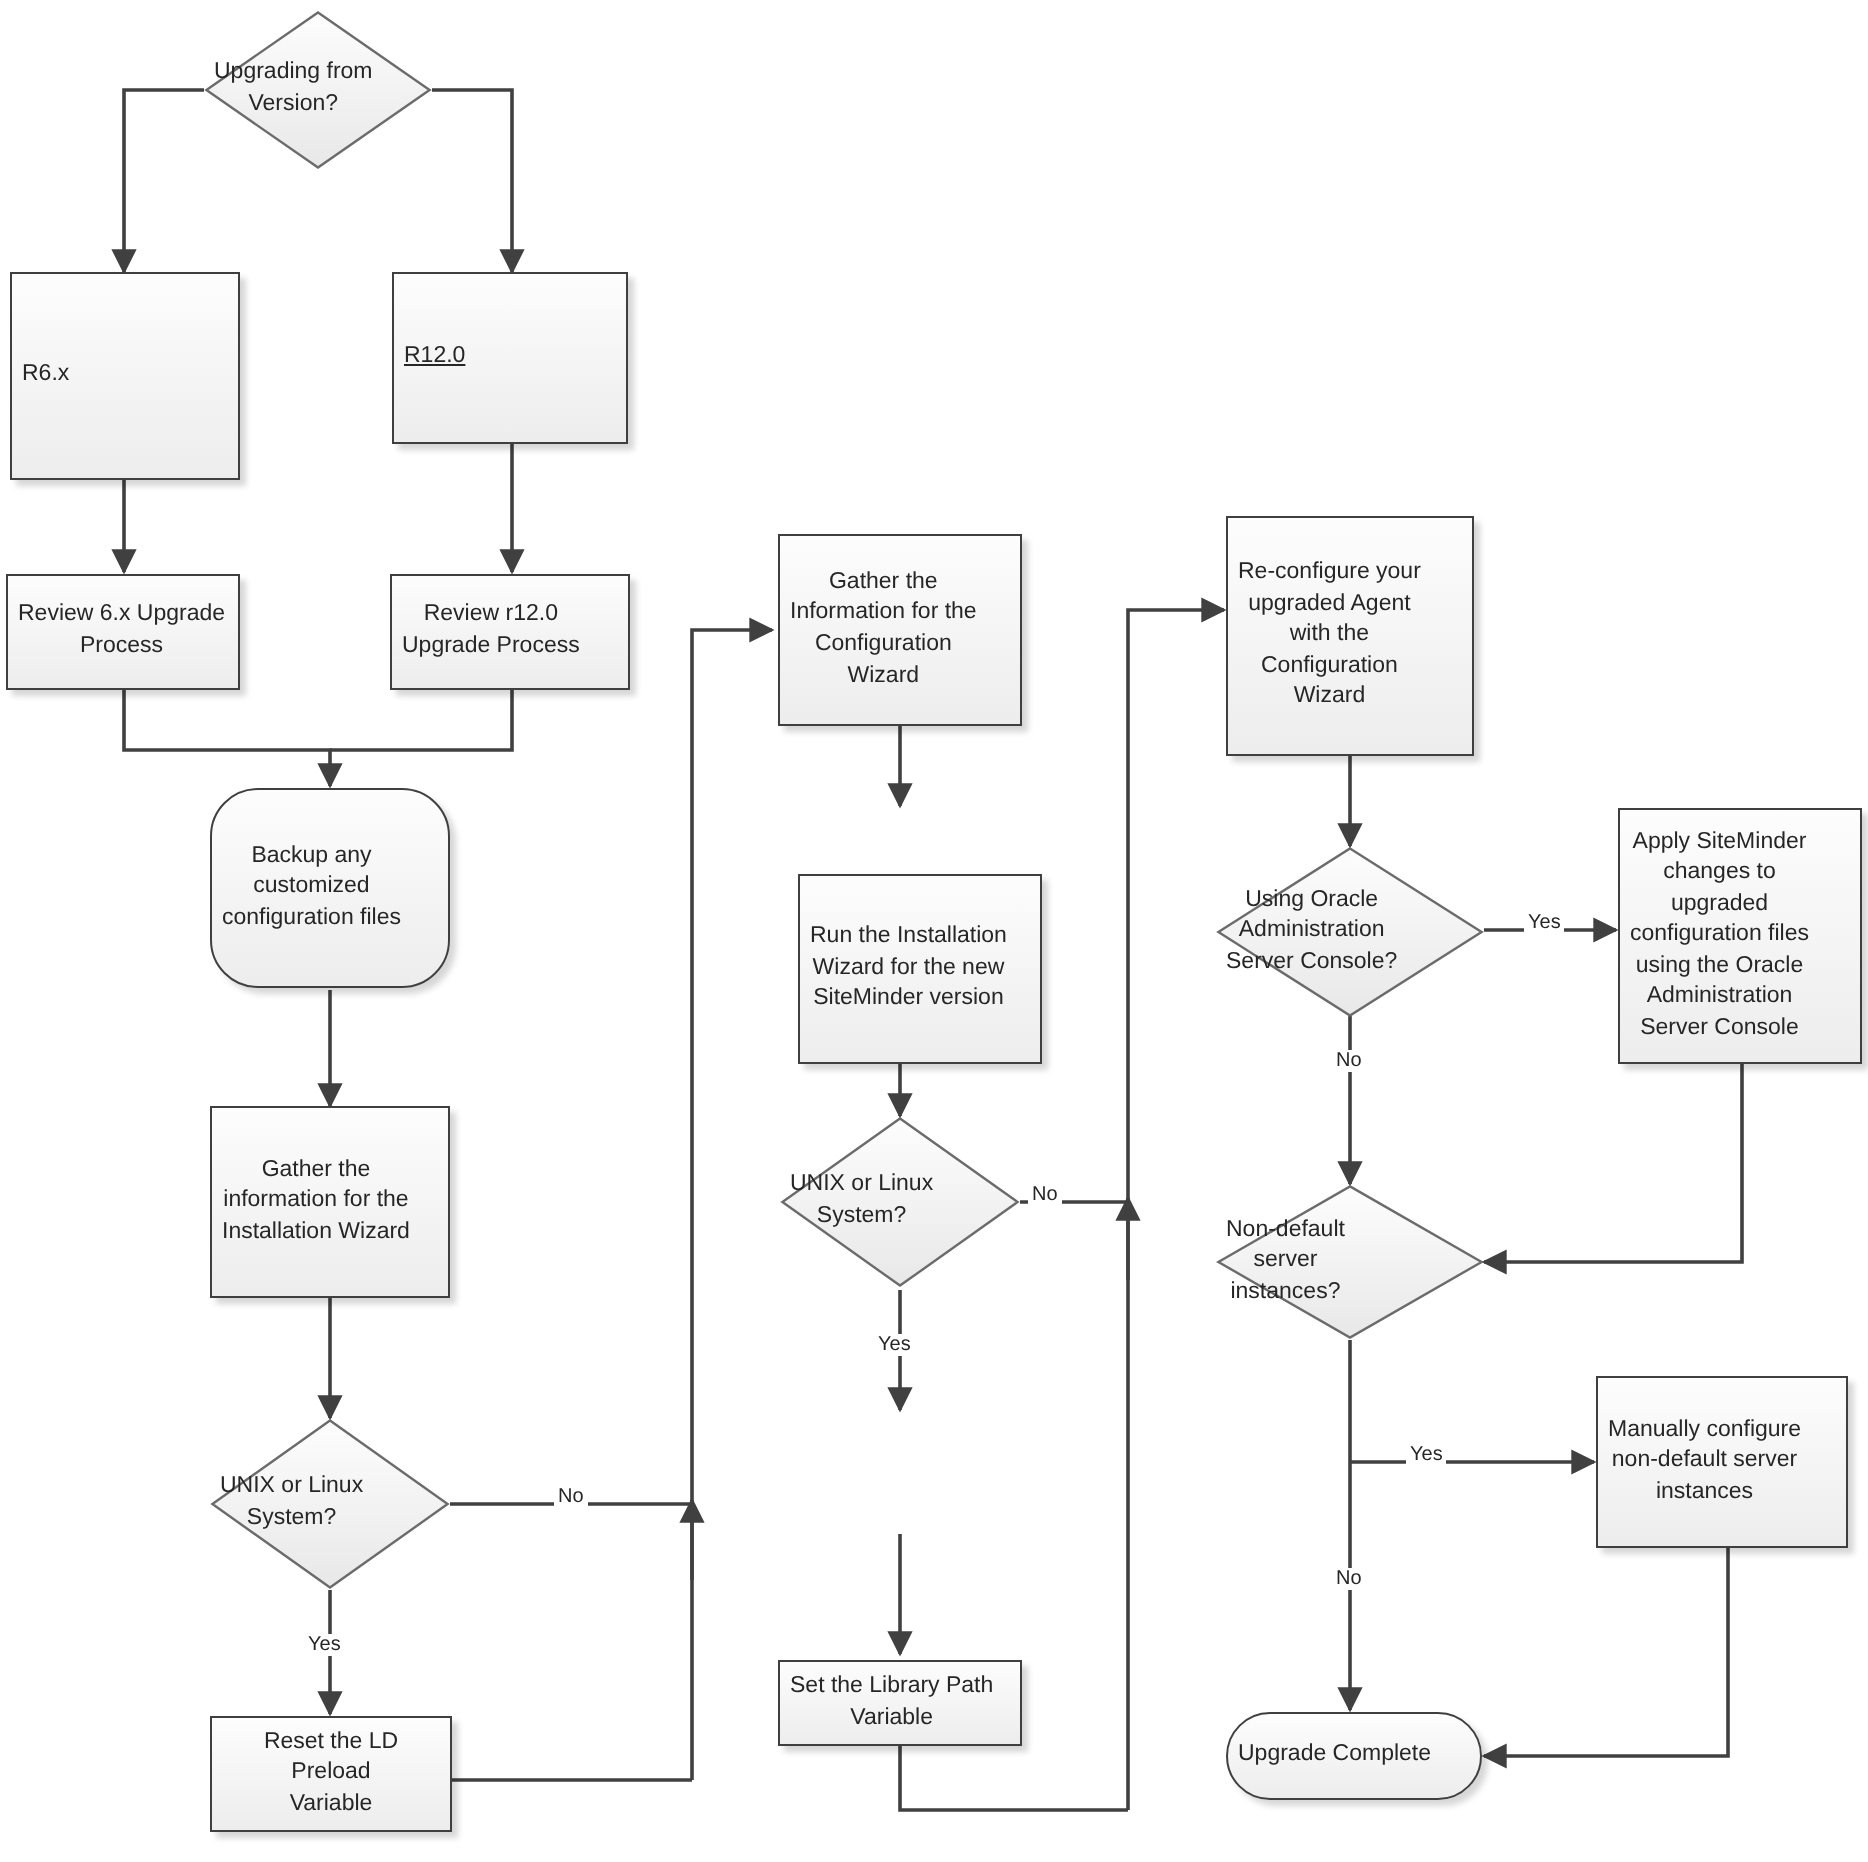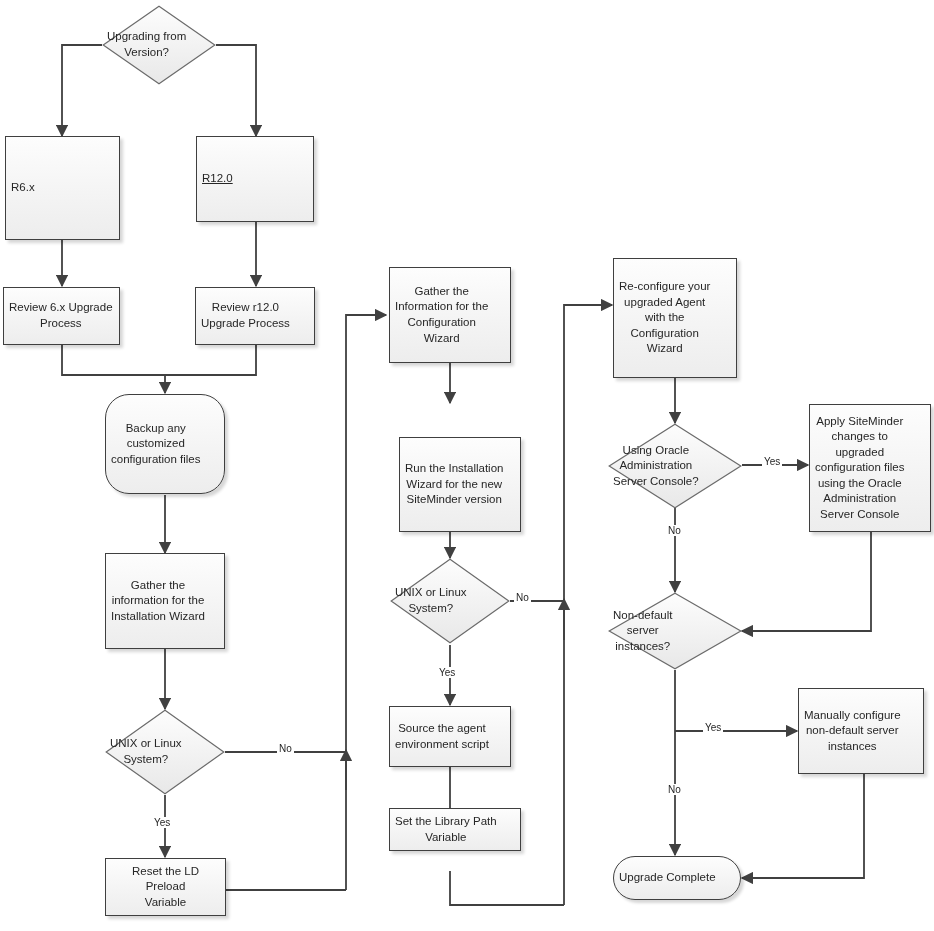--- a/index.html
+++ b/index.html
@@ -235,26 +235,22 @@
           <linearGradient id="g3" x1="0" y1="0" x2="0" y2="1">
         <stop offset="0%" stop-color="#fdfdfd"></stop>
             <stop offset="100%" stop-color="#e8e8e8"></stop>
       </linearGradient>
         </defs>
     </svg>
     <span class="label">UNIX or Linux
 System?</span>
   </div>
 
-  <div class="node process" style="left:389px; top:706px; width:122px; height:61px;">
-    <span class="label">Source the agent
-environment script</span>
-  </div>
-
-  <div class="node process" style="left:389px; top:808px; width:132px; height:43px;">
+
+  <div class="node process" style="left:389px; top:830px; width:122px; height:43px;">
     <span class="label">Set the Library Path
 Variable</span>
   </div>
 
   <div class="node process" style="left:613px; top:258px; width:124px; height:120px;">
     <span class="label">Re-configure your
 upgraded Agent
 with the
 Configuration
 Wizard</span>

